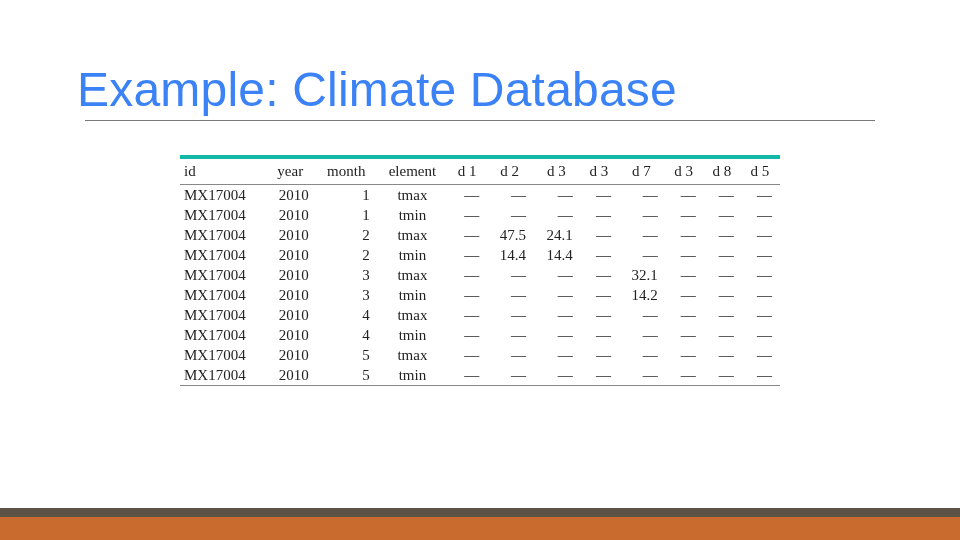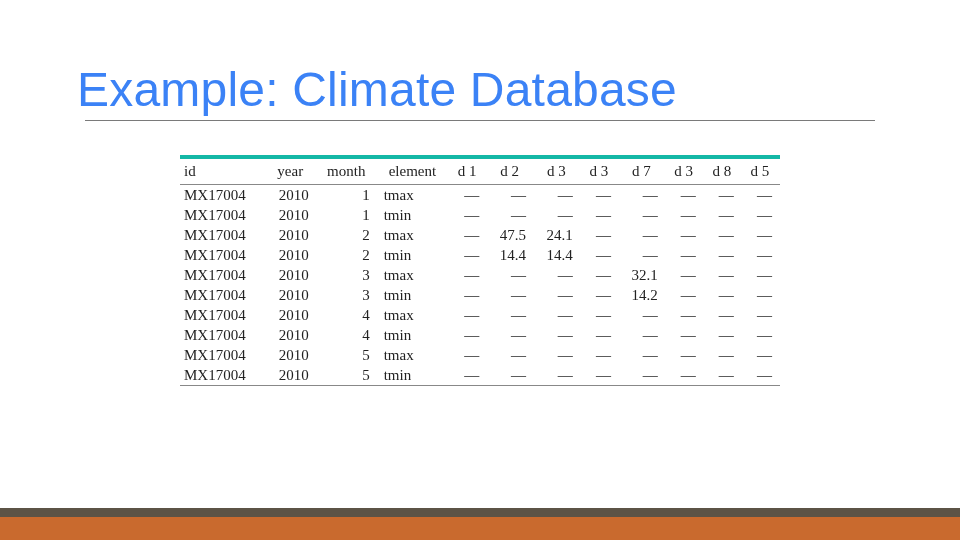--- a/index.html
+++ b/index.html
@@ -63,21 +63,21 @@
   th.first, td.first {
     text-align: left;
     padding-left: 4px;
   }
   td {
     text-align: right;
     padding: 1.5px 8px 1.5px 6px;
     white-space: nowrap;
   }
   td.elem {
-    text-align: left;
+    text-align: center;
   }
   .footer {
     position: absolute;
     left: 0;
     bottom: 0;
     width: 960px;
     height: 32px;
   }
   .footer .dark {
     background: #5c5346;

